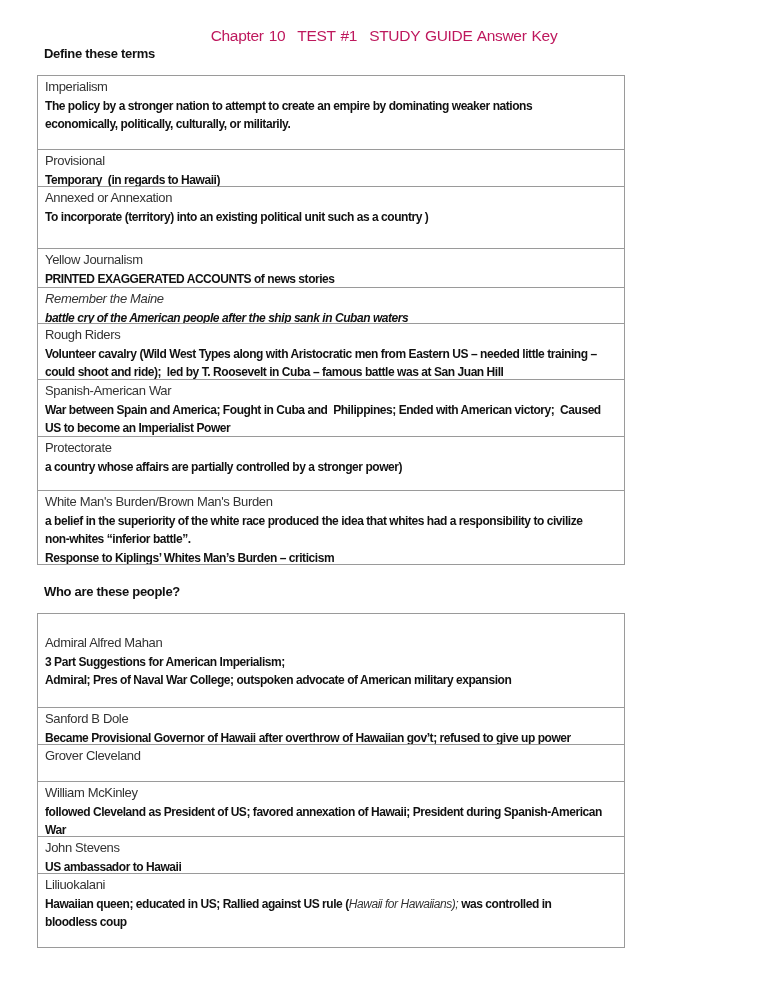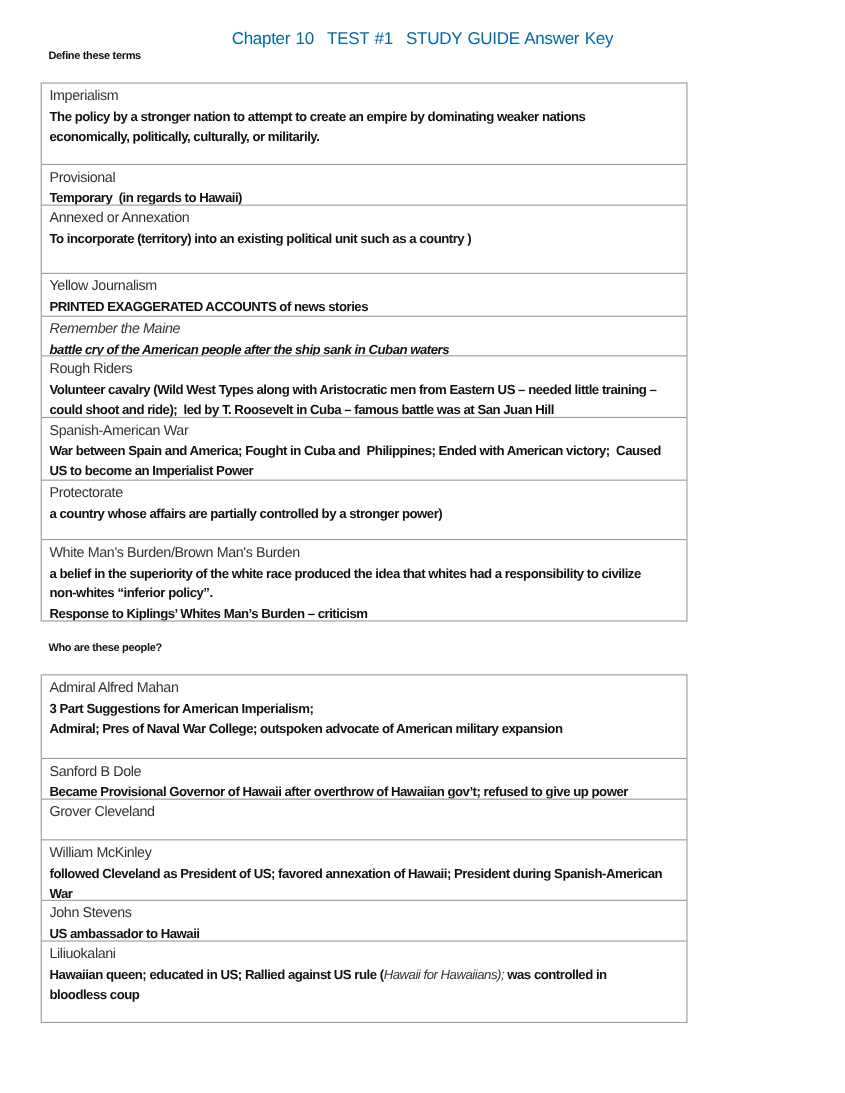--- a/index.html
+++ b/index.html
@@ -2,26 +2,26 @@
 <html><head>
 <meta charset="utf-8">
 <style>
   html, body { margin: 0; padding: 0; background: #ffffff; }
   body {
     width: 768px; height: 994px; position: relative; overflow: hidden;
     font-family: "Liberation Sans", sans-serif; color: #1a1a1a;
   }
   .title {
     position: absolute; top: 27px; left: 0; width: 768px; text-align: center;
-    font-size: 15.5px; letter-spacing: -0.3px; color: #0369a1;
+    font-size: 15.5px; letter-spacing: -0.3px; color: #be185d;
     word-spacing: 1px;
   }
   .title span.gap { display: inline-block; width: 12px; }
   .section-heading {
-    position: absolute; left: 44px; font-size: 10px; font-weight: bold;
+    position: absolute; left: 44px; font-size: 13px; font-weight: bold;
     letter-spacing: -0.3px; color: #111;
   }
   .tbl {
     position: absolute; left: 37px; width: 588px;
     border: 1.5px solid #9a9a9a; box-sizing: border-box;
   }
   .row {
     border-top: 1.5px solid #9a9a9a; box-sizing: border-box;
     padding: 2px 7px 0 7px; overflow: hidden;
   }
@@ -78,29 +78,29 @@
     <div class="def" style="white-space:pre;">War between Spain and America; Fought in Cuba and  Philippines; Ended with American victory;  Caused</div>
     <div class="def">US to become an Imperialist Power</div>
   </div>
   <div class="row" style="height:54px;">
     <div class="term">Protectorate</div>
     <div class="def">a country whose affairs are partially controlled by a stronger power)</div>
   </div>
   <div class="row" style="height:74px;">
     <div class="term">White Man's Burden/Brown Man's Burden</div>
     <div class="def">a belief in the superiority of the white race produced the idea that whites had a responsibility to civilize</div>
-    <div class="def">non-whites “inferior policy”.</div>
+    <div class="def">non-whites “inferior battle”.</div>
     <div class="def">Response to Kiplings’ Whites Man’s Burden – criticism</div>
   </div>
 </div>
 
 <div class="section-heading" style="top:584px;">Who are these people?</div>
 
 <div class="tbl" style="top:613px;">
-  <div class="row" style="height:75px;">
+  <div class="row" style="height:75px;margin-top:18px;">
     <div class="term">Admiral Alfred Mahan</div>
     <div class="def">3 Part Suggestions for American Imperialism;</div>
     <div class="def">Admiral; Pres of Naval War College; outspoken advocate of American military expansion</div>
   </div>
   <div class="row" style="height:37px;">
     <div class="term">Sanford B Dole</div>
     <div class="def">Became Provisional Governor of Hawaii after overthrow of Hawaiian gov’t; refused to give up power</div>
   </div>
   <div class="row" style="height:37px;">
     <div class="term">Grover Cleveland</div>

